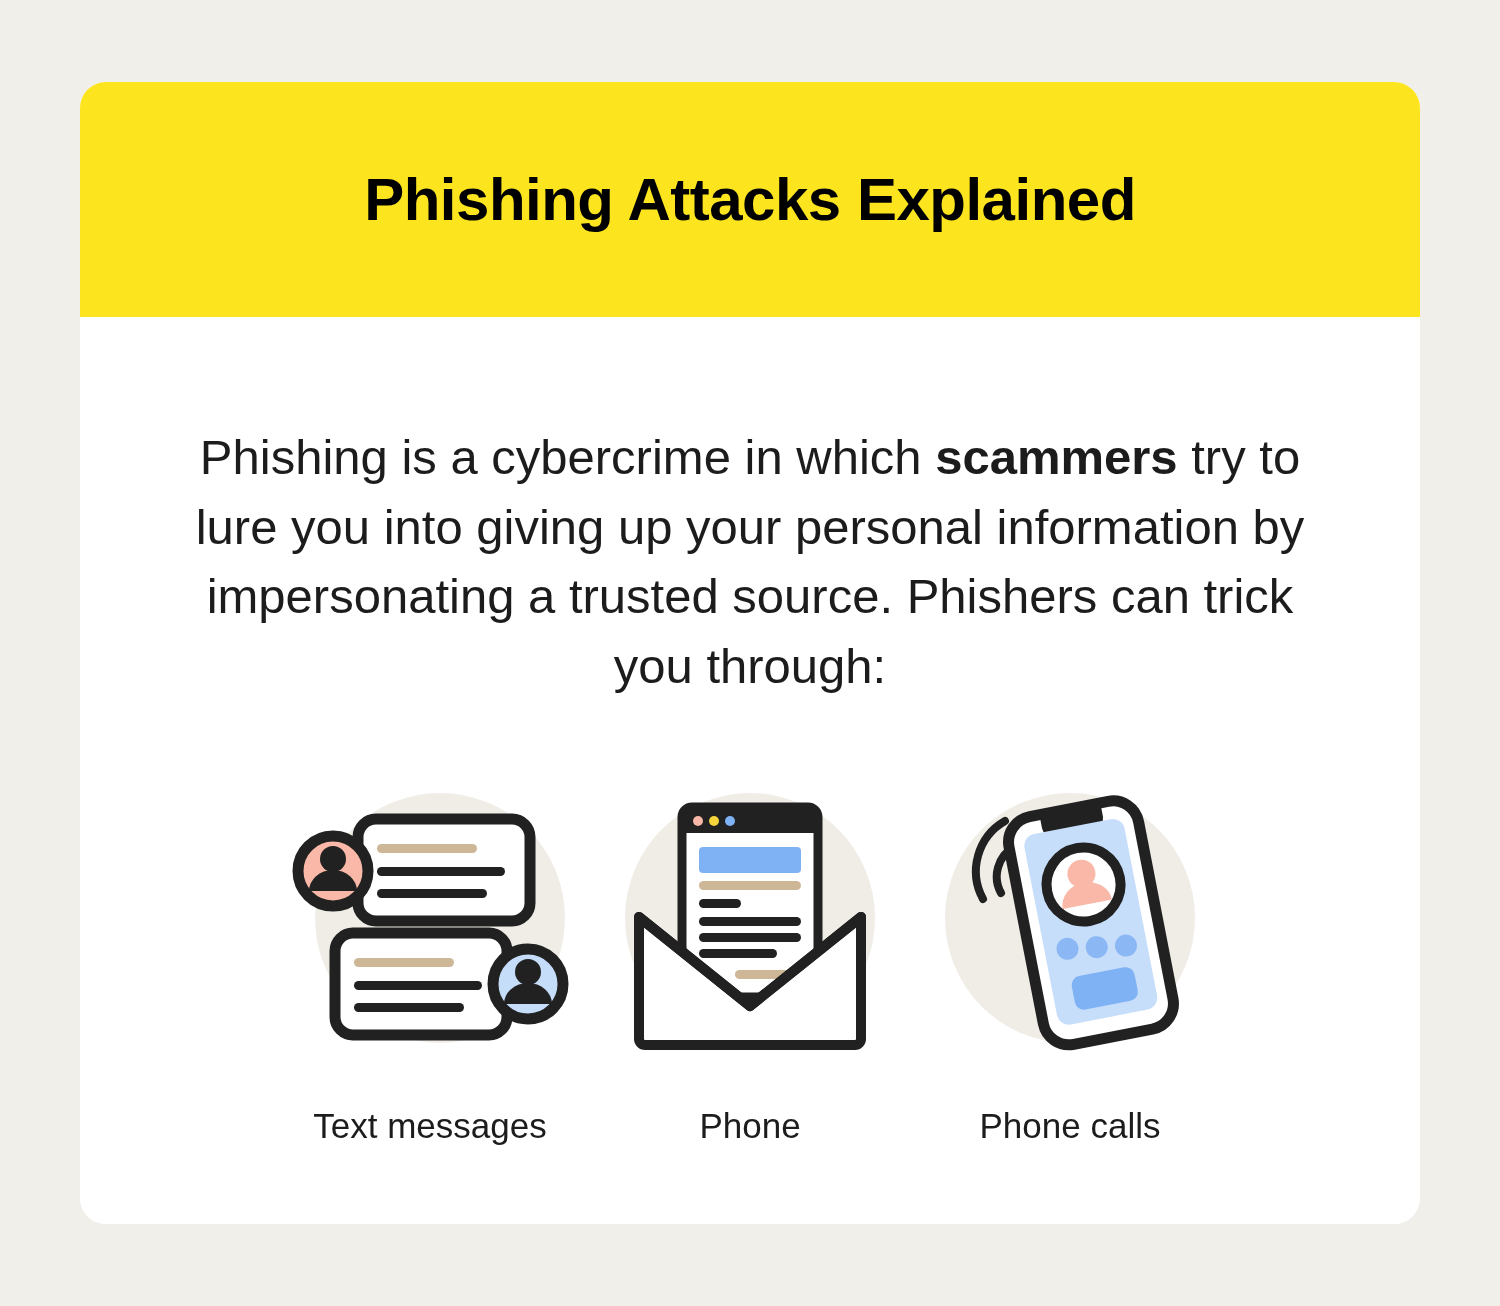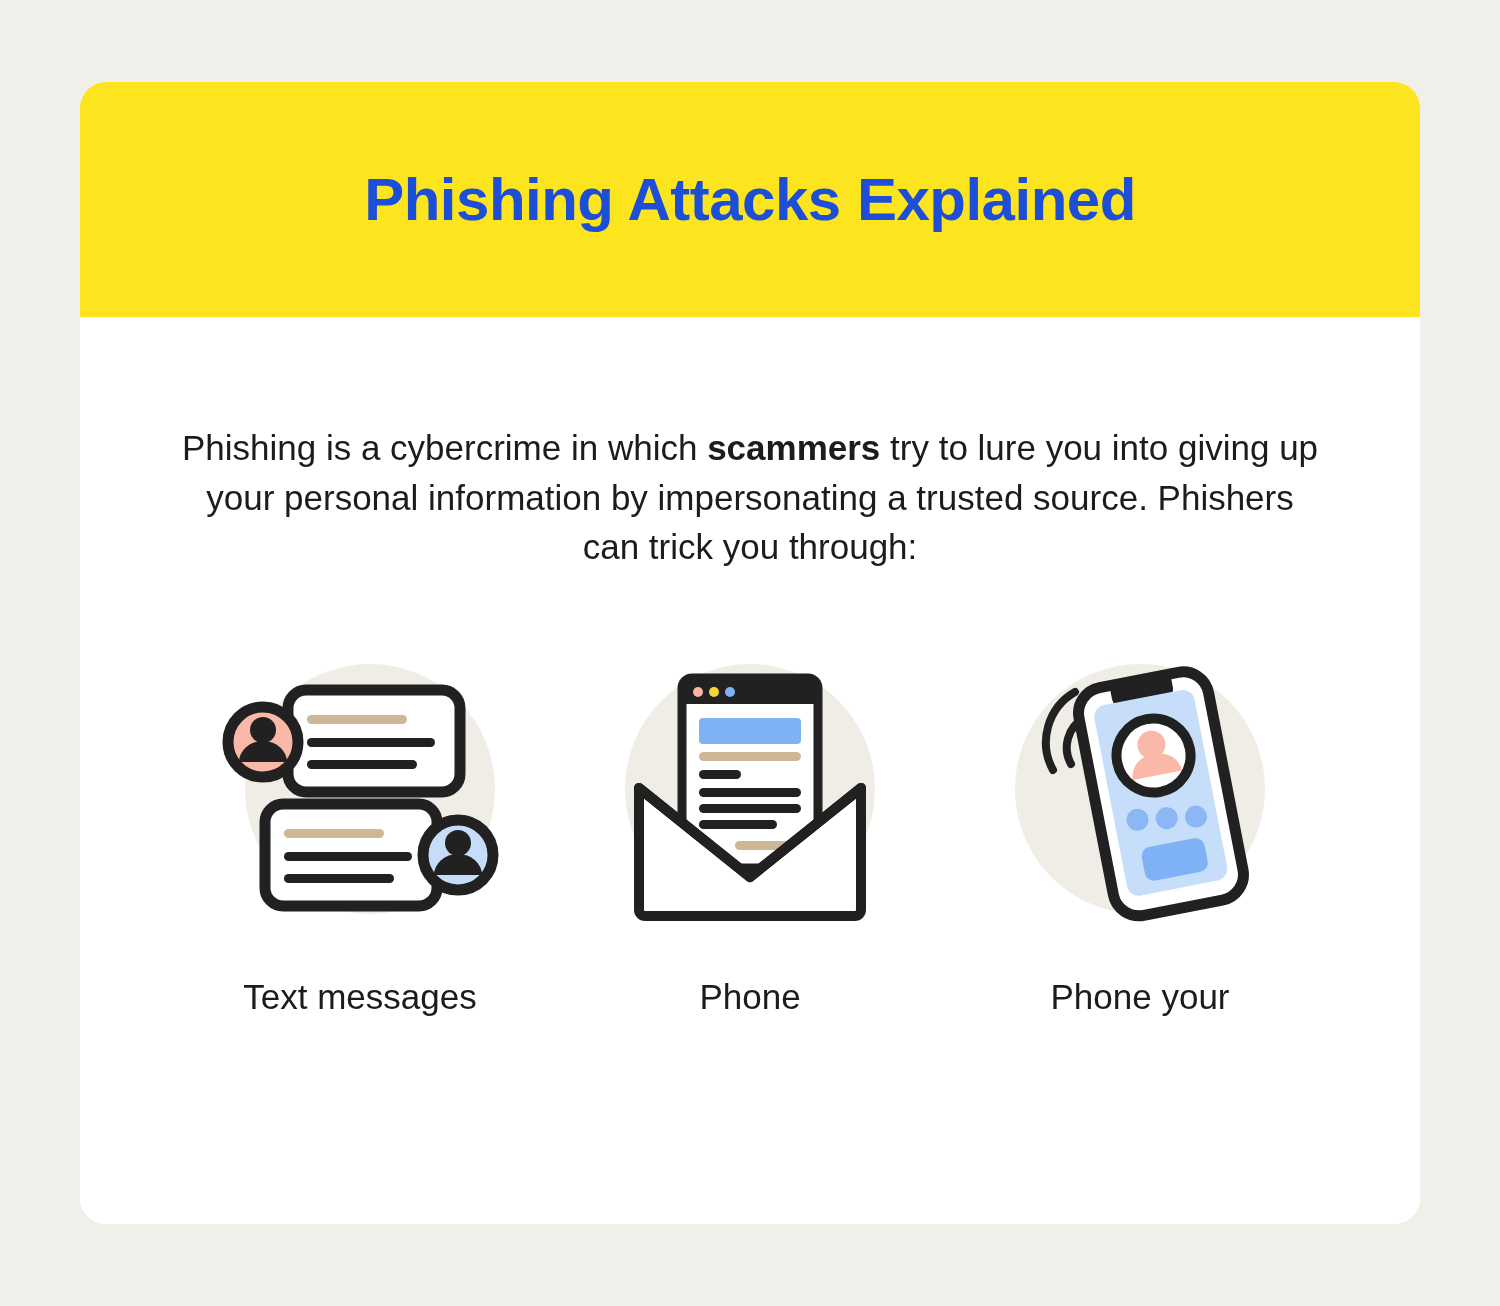--- a/index.html
+++ b/index.html
@@ -40,56 +40,56 @@
     height: 235px;
     background: #FCE51F;
     display: flex;
     align-items: center;
     justify-content: center;
     flex: 0 0 auto;
   }
   .card-title {
     font-size: 60px;
     font-weight: bold;
-    color: #1d4ed8;
+    color: #000000;
     letter-spacing: -0.5px;
     text-align: center;
     line-height: 1.1;
     margin: 0;
     padding: 0 40px;
   }
 
   
   .card-body {
     flex: 1 1 auto;
     background: #FFFFFF;
     display: flex;
     flex-direction: column;
     align-items: center;
     padding-top: 106px;
   }
 
   .intro {
     width: 1150px;
     text-align: center;
-    font-size: 35px;
+    font-size: 49px;
     line-height: 1.42;
     color: #1C1C1C;
     margin: 0;
   }
   .intro b {
     font-weight: bold;
   }
 
   
   .methods {
     margin-top: 80px;
     width: 1100px;
     display: flex;
-    justify-content: space-between;
+    justify-content: center;
     align-items: flex-start;
   }
   .method {
     width: 320px;
     display: flex;
     flex-direction: column;
     align-items: center;
   }
   .method-art {
     position: relative;
@@ -208,19 +208,19 @@
                 <path d="M151 123 a25 22 0 0 1 50 0 z" fill="#FAB8A8"></path>
 
                 <circle cx="148" cy="163" r="11" fill="#8BB8F5"></circle>
                 <circle cx="177" cy="167" r="11" fill="#8BB8F5"></circle>
                 <circle cx="206" cy="171" r="11" fill="#8BB8F5"></circle>
 
                 <rect x="145" y="192" width="64" height="34" rx="9" fill="#7FB2F5"></rect>
               </g>
             </svg>
           </div>
-          <div class="method-label">Phone your</div>
+          <div class="method-label">Phone calls</div>
         </div>
 
       </div>
     </div>
   </div>
 </div>
 
 </body></html>

